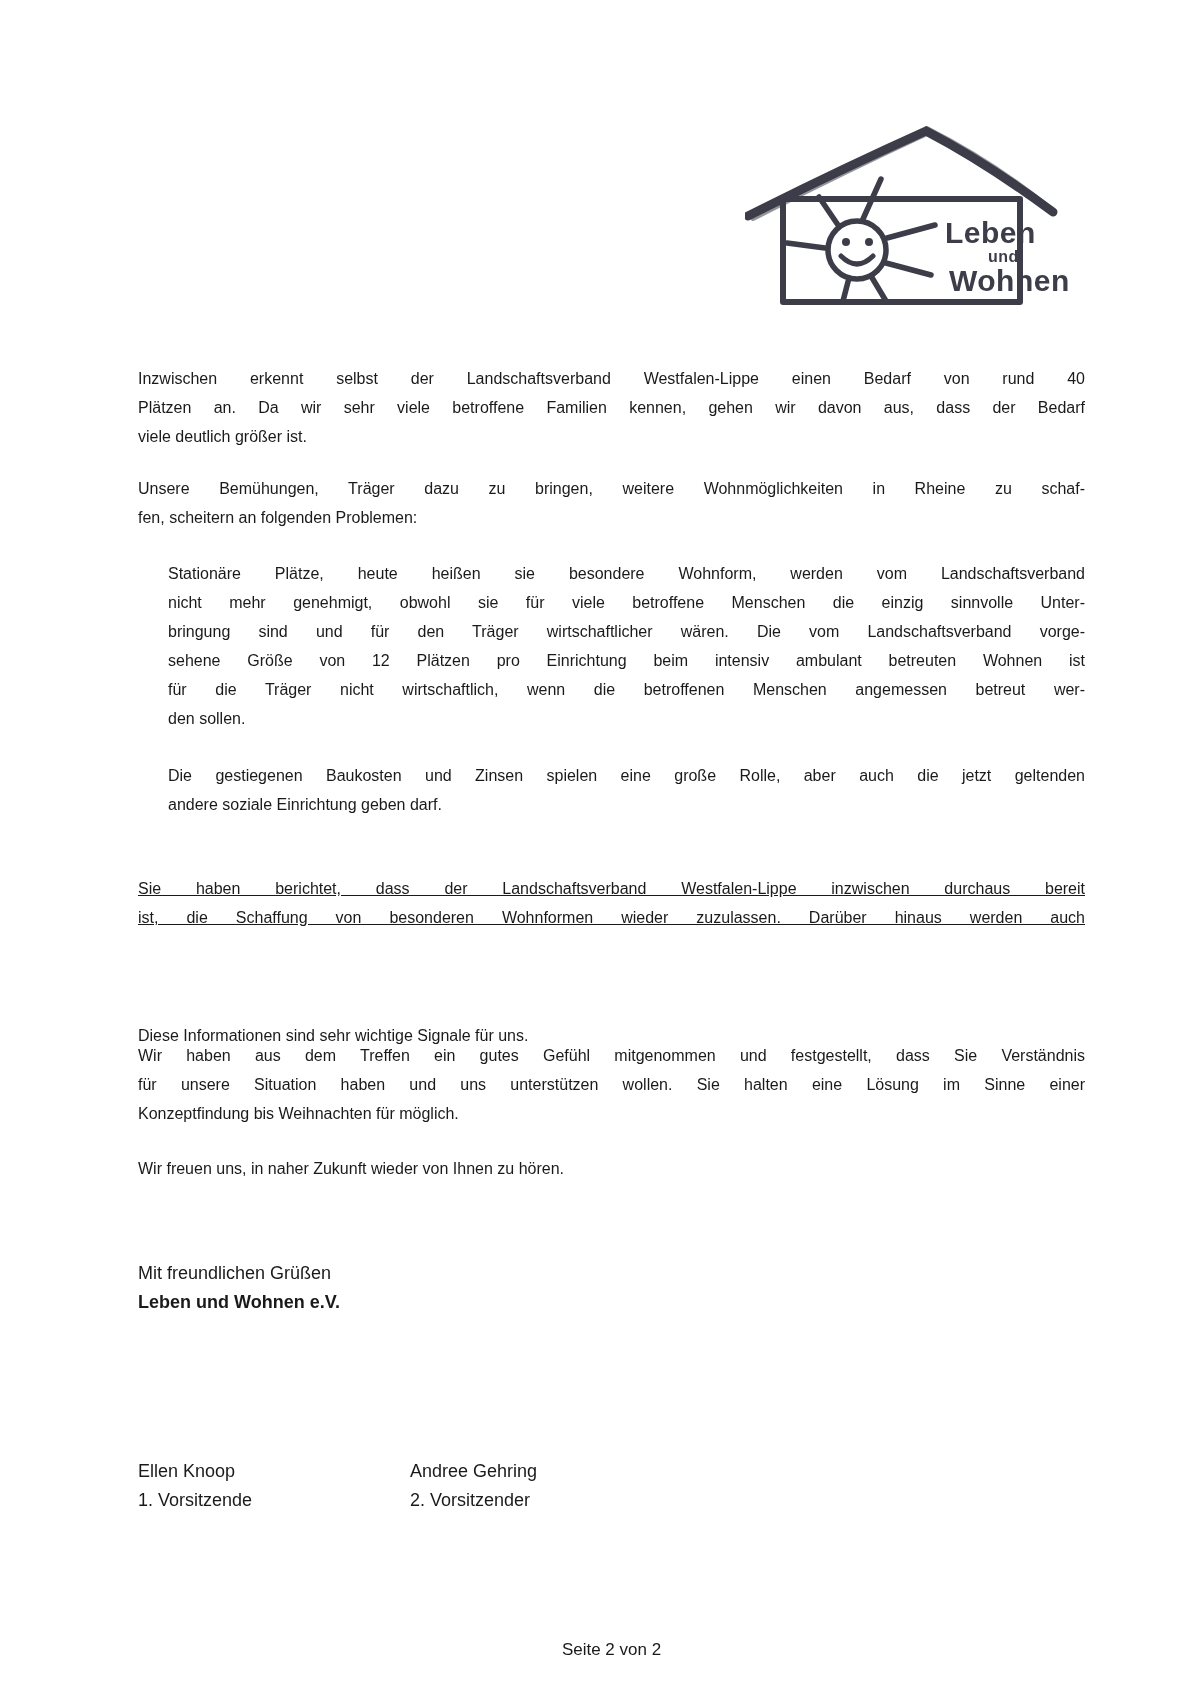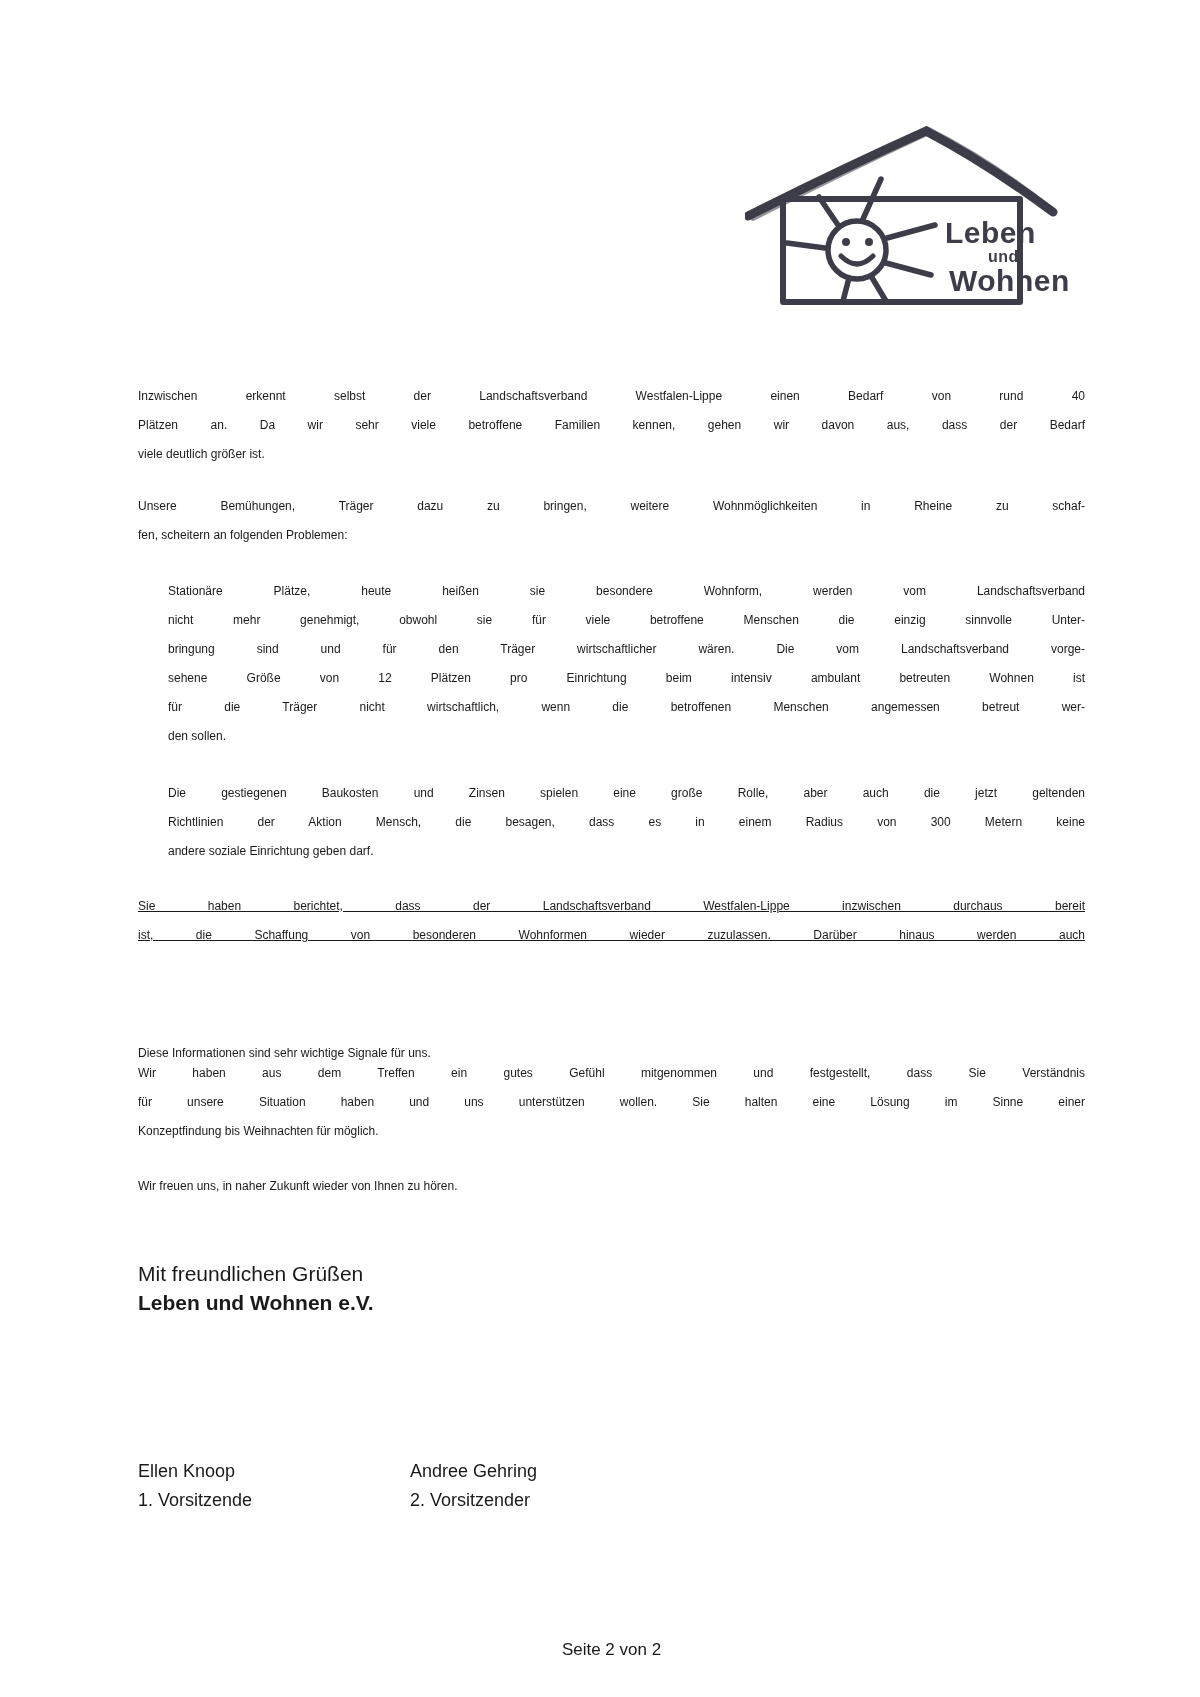--- a/index.html
+++ b/index.html
@@ -29,44 +29,43 @@
     font-weight: bold;
     fill: var(--ink, #3d3d49);
     letter-spacing: 0.5px;
   }
 
   
   .para {
     position: absolute;
     left: 138px;
     width: 947px;
-    font-size: 12px;
+    font-size: 16px;
     line-height: 29px;
-    margin-top: 18px;
   }
   .para.indent { left: 168px; width: 917px; }
   .line { text-align: justify; text-align-last: justify; }
   .line.last { text-align: justify; text-align-last: auto; }
 
   #para-0 { top: 364px; }
   #para-1 { top: 474px; }
   #para-2 { top: 559px; }
   #para-3 { top: 761px; }
   #para-4 { top: 874px; text-decoration: underline; }
   #para-5 { top: 1021px; }
   #para-6 { top: 1041px; }
   #para-7 { top: 1154px; }
   #para-8 { top: 1206px; }
 
   
   .closing {
     position: absolute;
     left: 138px;
     top: 1259px;
-    font-size: 21px;
+    font-size: 18px;
     line-height: 29px;
   }
   .closing .org { font-weight: bold; }
 
   .sig {
     position: absolute;
     top: 1457px;
     font-size: 18px;
     line-height: 29px;
   }
@@ -136,21 +135,20 @@
   <div class="para indent" id="para-2">
       <div class="line">Stationäre Plätze, heute heißen sie besondere Wohnform, werden vom Landschaftsverband</div>
       <div class="line">nicht mehr genehmigt, obwohl sie für viele betroffene Menschen die einzig sinnvolle Unter-</div>
       <div class="line">bringung sind und für den Träger wirtschaftlicher wären. Die vom Landschaftsverband vorge-</div>
       <div class="line">sehene Größe von 12 Plätzen pro Einrichtung beim intensiv ambulant betreuten Wohnen ist</div>
       <div class="line">für die Träger nicht wirtschaftlich, wenn die betroffenen Menschen angemessen betreut wer-</div>
       <div class="line last">den sollen.</div>
     </div>
   <div class="para indent" id="para-3">
       <div class="line">Die gestiegenen Baukosten und Zinsen spielen eine große Rolle, aber auch die jetzt geltenden</div>
-      <div class="line">Richtlinien der Aktion Mensch, die besagen, dass es in einem Radius von 300 Metern keine</div>
       <div class="line last">andere soziale Einrichtung geben darf.</div>
     </div>
   <div class="para" id="para-4">
       <div class="line">Sie haben berichtet, dass der Landschaftsverband Westfalen-Lippe inzwischen durchaus bereit</div>
       <div class="line">ist, die Schaffung von besonderen Wohnformen wieder zuzulassen. Darüber hinaus werden auch</div>
     </div>
   <div class="para" id="para-5">
       <div class="line last">Diese Informationen sind sehr wichtige Signale für uns.</div>
     </div>
   <div class="para" id="para-6">

